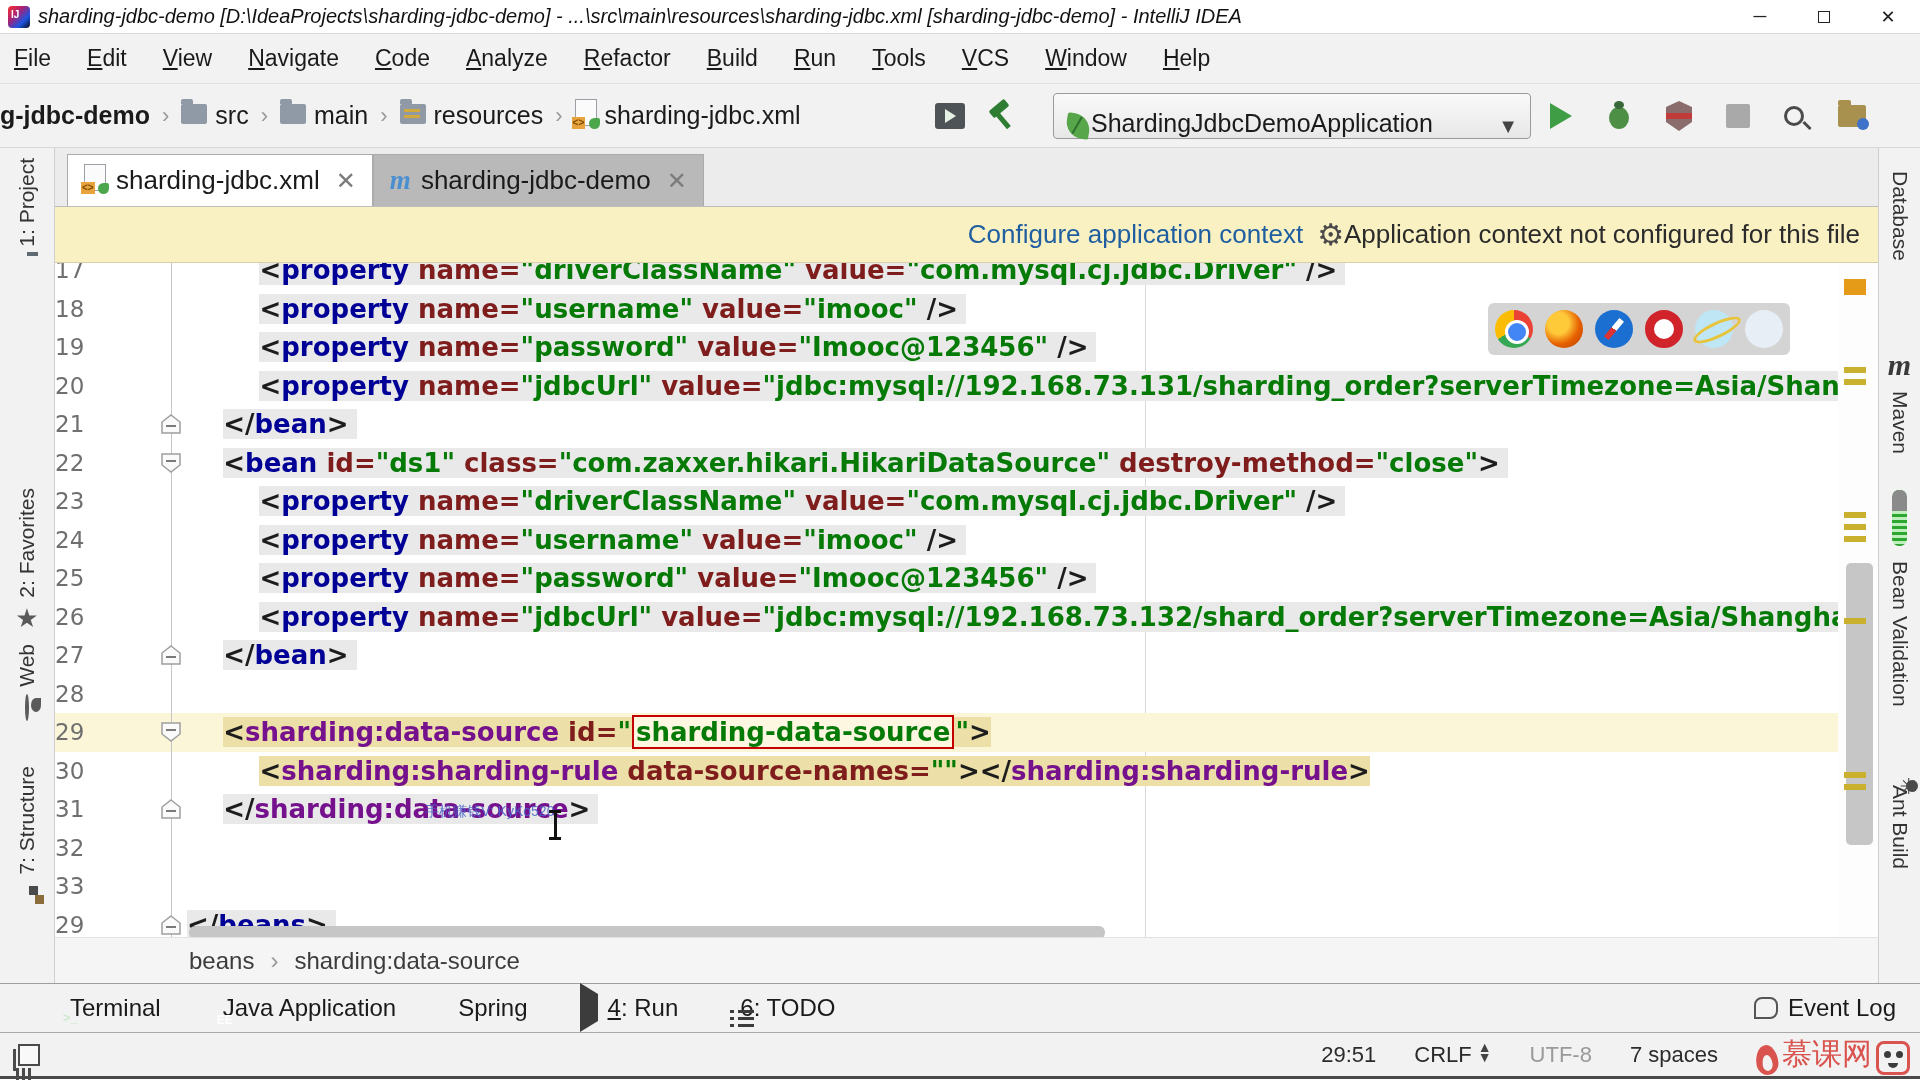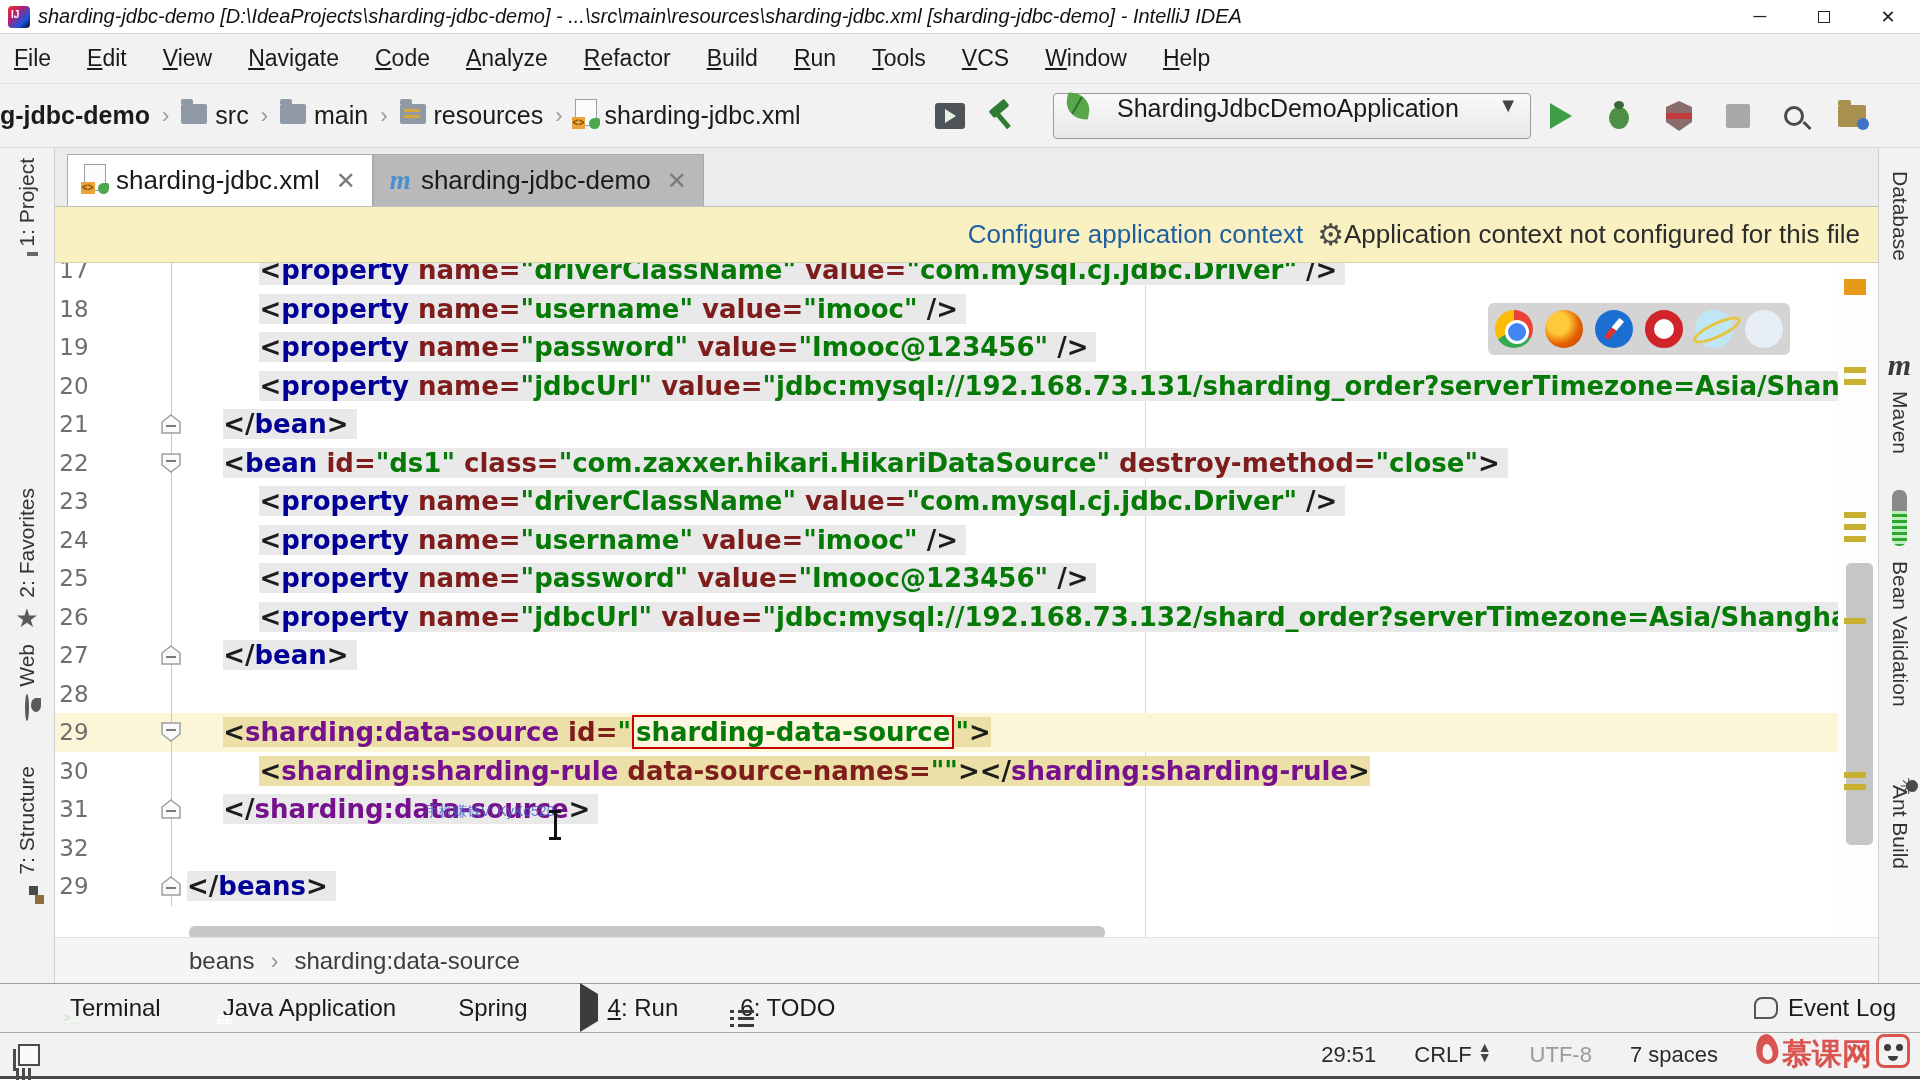--- a/index.html
+++ b/index.html
@@ -47,21 +47,21 @@
   .i-preview { width:30px; height:26px; background:#4e5357; border-radius:3px; position:relative;}
   .i-preview::after { content:""; position:absolute; left:10px; top:6px;
     border-left:11px solid #e6f2e6; border-top:7px solid transparent; border-bottom:7px solid transparent;}
   .i-hammer { width:30px; height:30px; position:relative; }
   .i-hammer::before { content:""; position:absolute; left:2px; top:3px; width:20px; height:9px;
     background:#2e7d32; transform:rotate(-40deg); border-radius:2px;}
   .i-hammer::after { content:""; position:absolute; left:13px; top:9px; width:5px; height:20px;
     background:#2e7d32; transform:rotate(-40deg); }
   #run-combo { position:absolute; left:1053px; top:9px; width:478px; height:46px;
     background:linear-gradient(#fafafa,#e7e7e7); border:1px solid #9a9a9a; border-radius:4px;
-    display:flex; align-items:flex-start; gap:27px; padding:0 12px; font-size:25px; }
+    display:flex; align-items:flex-end; gap:1px; padding:0 12px; font-size:25px; }
   .i-leaf { display:inline-block; width:24px; height:24px; background:#57a64a;
     border-radius:2px 70% 2px 70%; transform:rotate(10deg); position:relative;}
   .i-leaf::after{content:""; position:absolute; left:10px; top:2px; width:2px; height:19px; background:#2f6e2f; transform:rotate(20deg);}
   .combo-chevron { margin-left:auto; color:#444; font-size:20px; }
   .i-run { width:0; height:0; border-left:22px solid #3f9d45; border-top:13px solid transparent;
     border-bottom:13px solid transparent; }
   .i-bug { width:26px; height:30px; position:relative; }
   .i-bug::before { content:""; position:absolute; left:3px; top:6px; width:20px; height:22px;
     background:#4e8f46; border-radius:50%; }
   .i-bug::after { content:""; position:absolute; left:8px; top:0px; width:10px; height:8px;
@@ -121,21 +121,21 @@
   #banner { height:56px; background:#f9f1c2; display:flex; align-items:center;
     padding:0 18px 0 14px; font-size:26px; color:#2b2b2b; border-bottom:1px solid #d8d0a8;}
   #banner-action { margin-left:auto; color:#1f5fa0; display:flex; align-items:center; gap:14px;}
   .i-gear { color:#4a4a4a; font-size:30px; }
 
   
   #editor { position:relative; height:674px; overflow:hidden; background:#fff; }
   #code-rows { margin-top:-12px; }
   .crow { display:flex; height:38.5px; white-space:pre; position:relative; }
   .crow.bg-y { background:#fcf6d8; }
-  .num { width:44px; text-align:center; padding-right:6px; font:400 23px/38.5px "DejaVu Sans",sans-serif;
+  .num { width:44px; text-align:left; padding-right:6px; font:400 23px/38.5px "DejaVu Sans",sans-serif;
     color:#6f6f6f; flex:0 0 auto;}
   .fold { width:88px; flex:0 0 auto; position:relative; }
   .fold::before { content:""; position:absolute; left:72px; top:0; bottom:0; width:1px; background:#c6c6c6; }
   .fold svg { position:absolute; left:61px; top:9px; }
   .codeline { font:700 26px/38.5px "DejaVu Sans",sans-serif; color:#1a1a1a; }
   .s-p { color:#1c1c1c; } .s-t { color:#000096; } .s-n { color:#76118d; }
   .s-a { color:#7f1d1d; } .s-v { color:#067a06; } .s-e { color:#0033cc; }
   .s-box { color:#067a06; border:2px solid #c40000; background:#fdf6e0; padding:0 2px; margin:0 1px;}
   .hl-g { background:#e9e9e9; padding-right:8px; }
   .hl-k { background:#ece0a8; }
@@ -198,21 +198,21 @@
   
   #statusbar { height:47px; background:#f2f2f2; border-top:1px solid #a8a8a8;
     display:flex; align-items:center; font-size:22px; color:#2b2b2b; padding:0 10px 0 18px;
     border-bottom:3px solid #4a4a4a;}
   .i-toolwin { width:22px; height:22px; border:2.5px solid #4a4a4a; position:relative; background:#f9f9f9;}
   .i-toolwin::after{content:""; position:absolute; left:-7px; top:3px; width:3px; height:22px; background:#4a4a4a;
     box-shadow:3px 19px 0 #4a4a4a, 9px 19px 0 #4a4a4a, 15px 19px 0 #4a4a4a;}
   #status-right { margin-left:auto; display:flex; align-items:center; gap:38px; }
   .st-dim { color:#9a9a9a; }
   .updown { font-size:14px; color:#444; display:inline-block; line-height:10px; margin-left:6px;}
-  #imooc { display:flex; align-items:flex-start; gap:4px; color:#d9534f; font-weight:bold; font-size:30px; }
+  #imooc { display:flex; align-items:flex-end; gap:4px; color:#d9534f; font-weight:normal; font-size:30px; }
   .i-flame { width:22px; height:30px; background:#d9534f; border-radius:50% 50% 50% 50%/60% 60% 40% 40%;
     position:relative; transform:rotate(-8deg);}
   .i-flame::after{content:""; position:absolute; left:6px; top:10px; width:10px; height:16px; background:#f2f2f2;
     border-radius:50% 50% 50% 50%/60% 60% 40% 40%;}
   .i-seal { width:34px; height:34px; border:3px solid #d9534f; border-radius:8px; position:relative;}
   .i-seal::before{content:""; position:absolute; left:5px; top:7px; width:7px; height:7px; border-radius:50%; background:#3c3c3c;
     box-shadow:12px 0 0 #3c3c3c;}
   .i-seal::after{content:""; position:absolute; left:9px; top:19px; width:10px; height:5px; border-radius:0 0 8px 8px; background:#3c3c3c;}
 </style>
 </head>
@@ -362,20 +362,21 @@
             <div class="crow bg-y"><div class="num">29</div><div class="fold"><span><svg width="22" height="20" style="position: absolute; left: 61px; top: 9px;">
                     <polygon points="2,1 20,1 20,12 11,19 2,12" fill="#fafafa" stroke="#9e9e9e" stroke-width="1.5"></polygon>
                     <line x1="6" y1="8" x2="16" y2="8" stroke="#7a7a7a" stroke-width="2"></line>
                   </svg></span></div><div class="codeline">    <span class="hl-k"><span class="s-p">&lt;</span><span class="s-n">sharding:data-source</span><span class="s-p"> </span><span class="s-a">id=</span><span class="s-v">"</span><span class="s-box">sharding-data-source</span><span class="s-v">"</span><span class="s-p">&gt;</span></span></div></div>
             <div class="crow"><div class="num">30</div><div class="fold"></div><div class="codeline">        <span class="hl-k"><span class="s-p">&lt;</span><span class="s-n">sharding:sharding-rule</span><span class="s-p"> </span><span class="s-a">data-source-names=</span><span class="s-v">""</span><span class="s-p">&gt;&lt;/</span><span class="s-n">sharding:sharding-rule</span><span class="s-p">&gt;</span></span></div></div>
             <div class="crow"><div class="num">31</div><div class="fold"><span><svg width="22" height="20" style="position: absolute; left: 61px; top: 9px;">
                     <polygon points="11,1 20,8 20,19 2,19 2,8" fill="#fafafa" stroke="#9e9e9e" stroke-width="1.5"></polygon>
                     <line x1="6" y1="12" x2="16" y2="12" stroke="#7a7a7a" stroke-width="2"></line>
                   </svg></span></div><div class="codeline">    <span class="hl-g"><span class="s-p">&lt;/</span><span class="s-n">sharding:data-source</span><span class="s-p">&gt;</span></span></div></div>
             <div class="crow"><div class="num">32</div><div class="fold"></div><div class="codeline"><span></span></div></div>
+            <div class="crow"><div class="num">33</div><div class="fold"></div><div class="codeline"><span></span></div></div>
             <div class="crow"><div class="num">29</div><div class="fold"><span><svg width="22" height="20" style="position: absolute; left: 61px; top: 9px;">
                     <polygon points="11,1 20,8 20,19 2,19 2,8" fill="#fafafa" stroke="#9e9e9e" stroke-width="1.5"></polygon>
                     <line x1="6" y1="12" x2="16" y2="12" stroke="#7a7a7a" stroke-width="2"></line>
                   </svg></span></div><div class="codeline"><span class="hl-g"><span class="s-p">&lt;/</span><span class="s-t">beans</span><span class="s-p">&gt;</span></span></div></div>
           </div>
         <div id="browser-strip">
             <span class="bi bi-chrome"></span>
             <span class="bi bi-firefox"></span>
             <span class="bi bi-safari"></span>
             <span class="bi bi-opera"></span>

